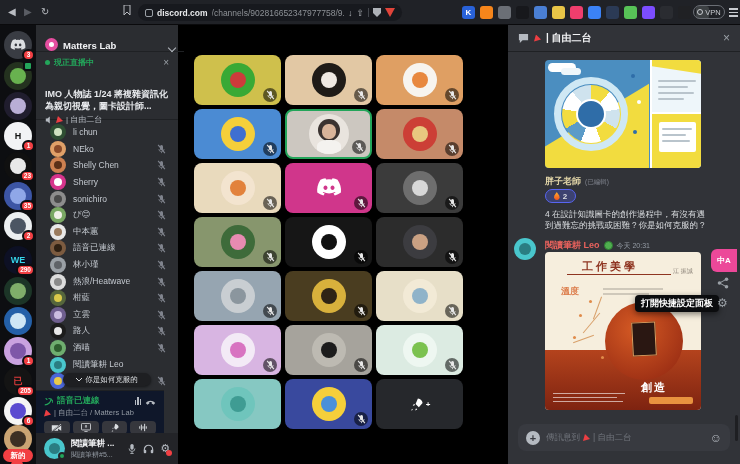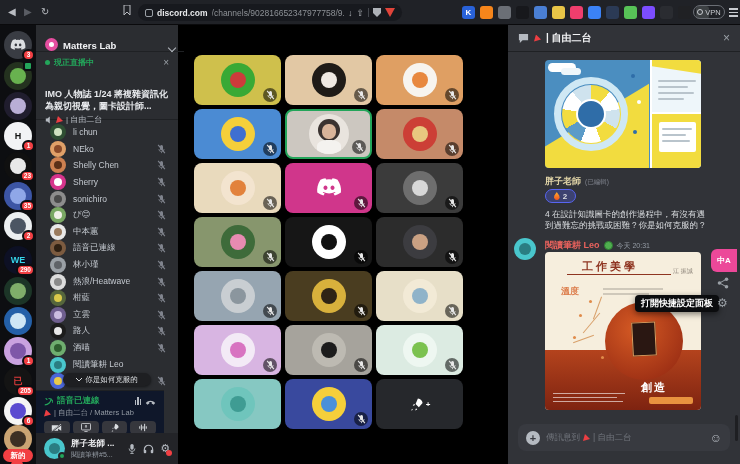--- a/index.html
+++ b/index.html
@@ -518,21 +518,21 @@
           </svg>
       </span>
     </div>
   </div>
   <div id="user-panel">
     <span id="user-av">
         <i></i>
         <b></b>
       </span>
     <span id="user-names">
-      <div id="user-name">胖子老師 ...</div>
+      <div id="user-name">閱讀筆耕 ...</div>
       <div id="user-tag">閱讀筆耕#5...</div>
     </span>
     <span class="upi">
       <svg width="10" height="11" viewBox="0 0 12 13">
           <rect x="4" y="1" width="4" height="7" rx="2" fill="#b5bac1"></rect>
           <path d="M2.5 6.5a3.5 3.5 0 0 0 7 0M6 10v2M4 12.5h4" fill="none" stroke="#b5bac1"></path>
         </svg>
     </span>
     <span class="upi">
       <svg width="11" height="10" viewBox="0 0 13 12">

